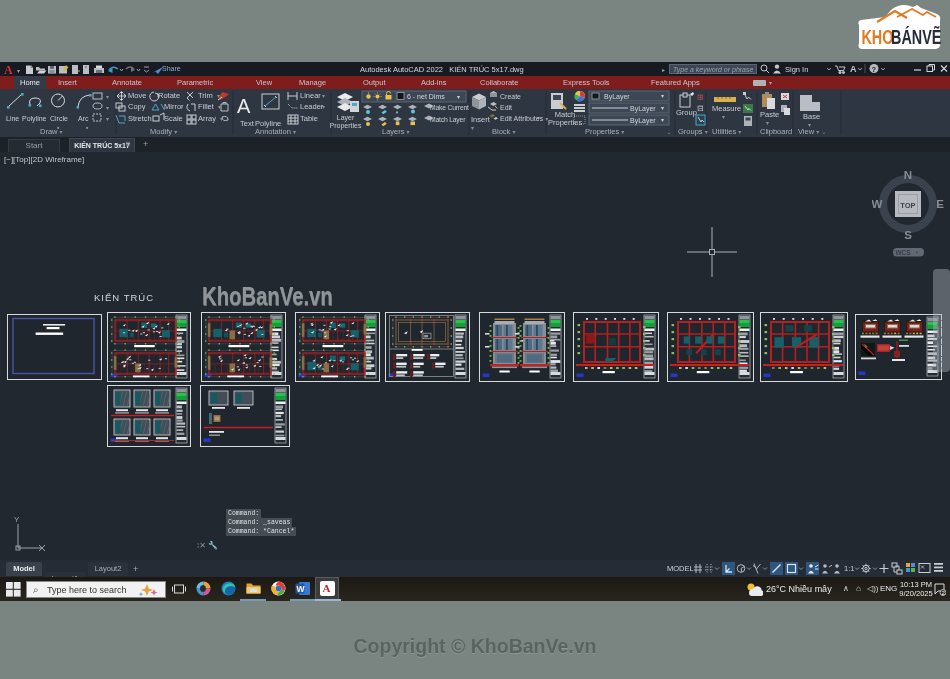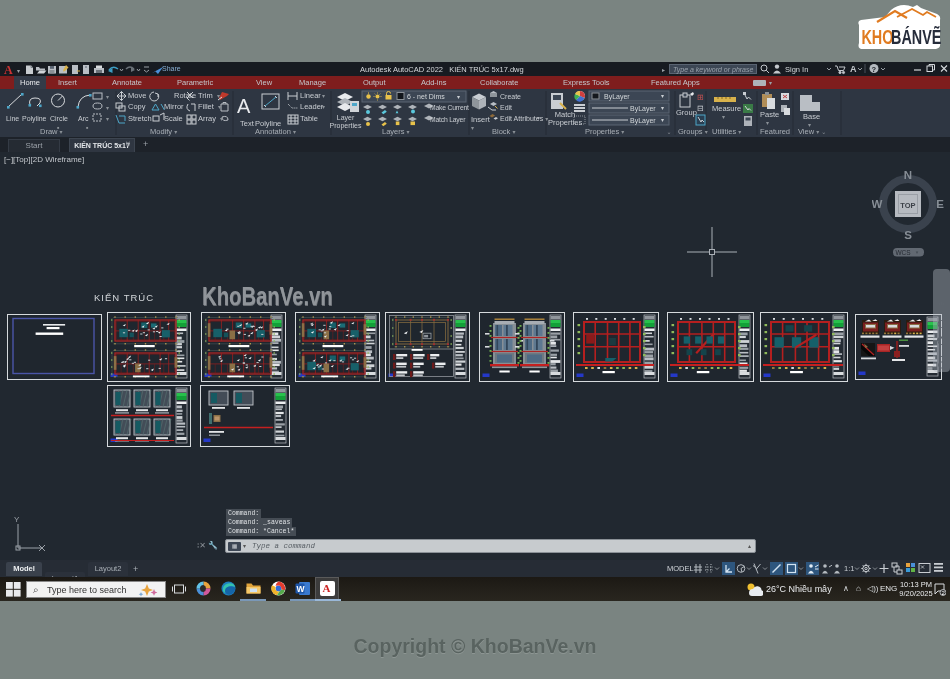--- a/index.html
+++ b/index.html
@@ -339,21 +339,21 @@
     </svg>
     <div class="abs rlbl" style="left:6px;top:26px;font-size:7px;">Line</div>
     <div class="abs rlbl" style="left:22px;top:26px;font-size:7px;">Polyline</div>
     <div class="abs rlbl" style="left:50px;top:26px;font-size:7px;">Circle</div>
     <div class="abs rlbl" style="left:78px;top:26px;font-size:7px;">Arc</div>
     <div class="abs rlbl" style="left:57px;top:35px;color:#8a9096;">▪</div>
     <div class="abs rlbl" style="left:86px;top:35px;color:#8a9096;">▪</div>
     <div class="abs rlbl" style="left:128px;top:3px;">Move</div>
     <div class="abs rlbl" style="left:128px;top:14px;">Copy</div>
     <div class="abs rlbl" style="left:128px;top:26px;">Stretch</div>
-    <div class="abs rlbl" style="left:174px;top:3px;">Rotate</div>
+    <div class="abs rlbl" style="left:158px;top:3px;">Rotate</div>
     <div class="abs rlbl" style="left:164px;top:14px;">Mirror</div>
     <div class="abs rlbl" style="left:164px;top:26px;">Scale</div>
     <div class="abs rlbl" style="left:198px;top:3px;">Trim&nbsp;&nbsp;<span style="font-size:6px;color:#8a9096;">▾</span></div>
     <div class="abs rlbl" style="left:198px;top:14px;">Fillet&nbsp;&nbsp;<span style="font-size:6px;color:#8a9096;">▾</span></div>
     <div class="abs rlbl" style="left:198px;top:26px;">Array&nbsp;&nbsp;<span style="font-size:6px;color:#8a9096;">▾</span></div>
     <div class="abs rlbl" style="left:240px;top:31px;">Text</div>
     <div class="abs rlbl" style="left:255px;top:31px;">Polyline</div>
     <div class="abs rlbl" style="left:300px;top:3px;">Linear</div>
     <div class="abs rlbl" style="left:300px;top:14px;">Leader</div>
     <div class="abs rlbl" style="left:300px;top:26px;">Table</div>
@@ -370,21 +370,21 @@
     <div class="abs rlbl" style="left:760px;top:22px;">Paste<br><span style="font-size:6px;color:#8a9096;padding-left:6px;">▾</span></div>
     <div class="abs rlbl" style="left:803px;top:24px;">Base<br><span style="font-size:6px;color:#8a9096;padding-left:5px;">▾</span></div>
     <div class="abs plbl" style="left:40px;">Draw <span class="crt">▾</span></div>
     <div class="abs plbl" style="left:150px;">Modify <span class="crt">▾</span></div>
     <div class="abs plbl" style="left:255px;">Annotation <span class="crt">▾</span></div>
     <div class="abs plbl" style="left:382px;">Layers <span class="crt">▾</span></div>
     <div class="abs plbl" style="left:492px;">Block <span class="crt">▾</span></div>
     <div class="abs plbl" style="left:585px;">Properties <span class="crt">▾</span> <span class="crt" style="padding-left:40px;">⌄</span></div>
     <div class="abs plbl" style="left:678px;">Groups <span class="crt">▾</span></div>
     <div class="abs plbl" style="left:712px;">Utilities <span class="crt">▾</span></div>
-    <div class="abs plbl" style="left:760px;">Featured</div>
+    <div class="abs plbl" style="left:760px;">Clipboard</div>
     <div class="abs plbl" style="left:798px;">View <span class="crt">▾</span> <span class="crt">⌄</span></div>
   </div>
   <div class="abs" id="filetabs">
     <div class="abs" style="left:8px;top:2px;width:52px;height:13px;background:#252b33;border:1px solid #343b45;border-bottom:none;text-align:center;line-height:12px;">Start</div>
     <div class="abs" style="left:69px;top:1px;width:66px;height:14px;background:#2f3641;border:1px solid #3d4550;border-bottom:none;text-align:center;line-height:13px;color:#e4e7ea;font-weight:bold;font-size:7px;">KIẾN TRÚC 5x17</div>
     <div class="abs" style="left:125px;top:3px;color:#9ba1a8;font-size:7px;">✕</div>
     <div class="abs" style="left:143px;top:2px;color:#9ba1a8;font-size:9px;">+</div>
   </div>
   <div class="abs" id="canvas">
     <div class="abs" style="left:4px;top:3px;font-size:8px;color:#c3c7cc;">[−][Top][2D Wireframe]</div>
@@ -1426,26 +1426,20 @@
       <text x="8" y="10" font-size="8" fill="#9ba1a8">Y</text>
       <path d="M33 33 l6 6 M39 33 l-6 6" stroke="#9ba1a8"></path>
       <rect x="10" y="34" width="4" height="4" fill="none" stroke="#9ba1a8"></rect>
     </svg>
 
     <div class="abs cmdchip" style="left:226px;top:357px;width:37px;">Command:</div>
     <div class="abs cmdchip" style="left:226px;top:366px;width:66px;">Command: _saveas</div>
     <div class="abs cmdchip" style="left:226px;top:375px;width:70px;">Command: *Cancel*</div>
 
     <div class="abs" style="left:197px;top:389px;width:26px;height:12px;color:#8a9096;font-size:8px;">⁞✕ <span style="color:#b9bec4;">🔧</span></div>
-    <div class="abs" style="left:225px;top:387px;width:531px;height:14px;background:#c7cbce;border:1px solid #8a9096;border-radius:2px;">
-      <div class="abs" style="left:2px;top:2px;width:13px;height:9px;background:#3c4654;border-radius:1px;color:#c9cdd2;font-size:6px;text-align:center;line-height:9px;">▦</div>
-      <span class="abs" style="left:17px;top:2px;font-size:6px;color:#555;">▾</span>
-      <span class="abs" style="left:26px;top:2px;font-size:7.5px;font-style:italic;color:#5a6066;font-family:'Liberation Mono',monospace;">Type a command</span>
-      <span class="abs" style="right:4px;top:2px;font-size:6px;color:#555;">▴</span>
-    </div>
   </div>
   <div class="abs" id="statusbar">
     <div class="abs" style="left:6px;top:2px;width:36px;height:14px;background:#3a414c;text-align:center;line-height:14px;color:#eceef0;font-weight:bold;border-radius:2px 2px 0 0;font-size:7.5px;">Model</div>
     <div class="abs" style="left:45px;top:12px;width:40px;height:14px;background:#2b313b;text-align:center;line-height:14px;color:#aab0b7;border-radius:2px 2px 0 0;font-size:7.5px;">Layout1</div>
     <div class="abs" style="left:88px;top:2px;width:40px;height:14px;background:#2b313b;text-align:center;line-height:14px;color:#aab0b7;border-radius:2px 2px 0 0;font-size:7.5px;">Layout2</div>
     <div class="abs" style="left:133px;top:2px;color:#aab0b7;font-size:9px;line-height:14px;">+</div>
     <div class="abs" style="left:667px;top:4px;color:#d0d4d8;font-size:7.5px;">MODEL</div>
     <svg class="abs" style="left:694px;top:0px;" width="250" height="17" viewBox="0 0 250 17">
       <g stroke="#b4bac0" fill="none" stroke-width="1">
         <path d="M2 4 v9 M6 4 v9 M0 7 h8 M0 10 h8"></path>

